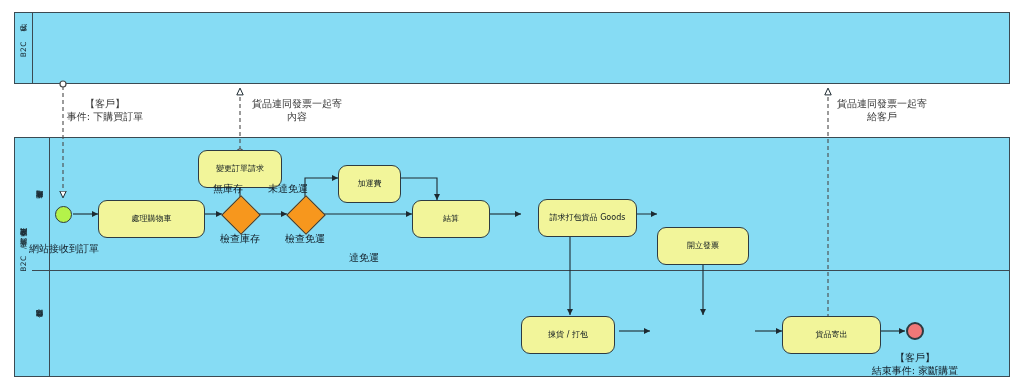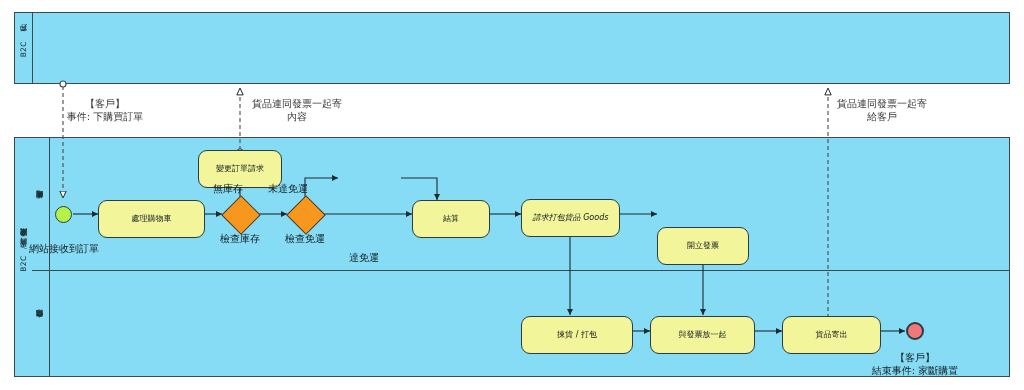--- a/index.html
+++ b/index.html
@@ -210,30 +210,30 @@
   <div class="event end" style="left:906px; top:322px; width:18px; height:18px;"></div>
   <div style="position:absolute; left:865px; top:352px; width:100px; text-align:center;">
     <div class="lbl" style="position:static;">【客戶】</div>
     <div class="lbl" style="position:static;">結束事件: 家斷購置</div>
   </div>
 
   <div class="task" style="left:98px; top:200px; width:107px; height:29px;">處理購物車</div>
 
   <div class="task" style="left:198px; top:150px; width:84px; height:28px;">變更訂單請求</div>
 
+  <div class="task" style="left:338px; top:165px; width:63px; height:26px;">加運費</div>
 
   <div class="task" style="left:412px; top:200px; width:78px; height:29px;">結算</div>
 
-  <div class="task" style="left:521px; top:199px; width:99px; height:30px;font-style:italic;">請求打包貨品 Goods</div>
+  <div class="task" style="left:538px; top:199px; width:99px; height:30px;">請求打包貨品 Goods</div>
 
   <div class="task" style="left:657px; top:199px; width:92px; height:30px;margin-top:28px;">開立發票</div>
 
-  <div class="task" style="left:521px; top:316px; width:112px; height:29px;">揀貨 / 打包</div>
-
-  <div class="task" style="left:650px; top:316px; width:105px; height:29px;">與發票放一起</div>
+  <div class="task" style="left:521px; top:316px; width:94px; height:29px;">揀貨 / 打包</div>
+
 
   <div class="task" style="left:782px; top:316px; width:99px; height:29px;">貨品寄出</div>
 
   <div class="gateway" style="left:227px; top:201px; width:26px; height:26px;"></div>
   <div class="lbl" style="left:203px; top:233px; width:74px;">檢查庫存</div>
 
   <div class="gateway" style="left:292px; top:201px; width:26px; height:26px;"></div>
   <div class="lbl" style="left:268px; top:233px; width:74px;">檢查免運</div>
 
   <div class="lbl" style="left:195px; top:183px; width:48px; text-align:right;">無庫存</div>

